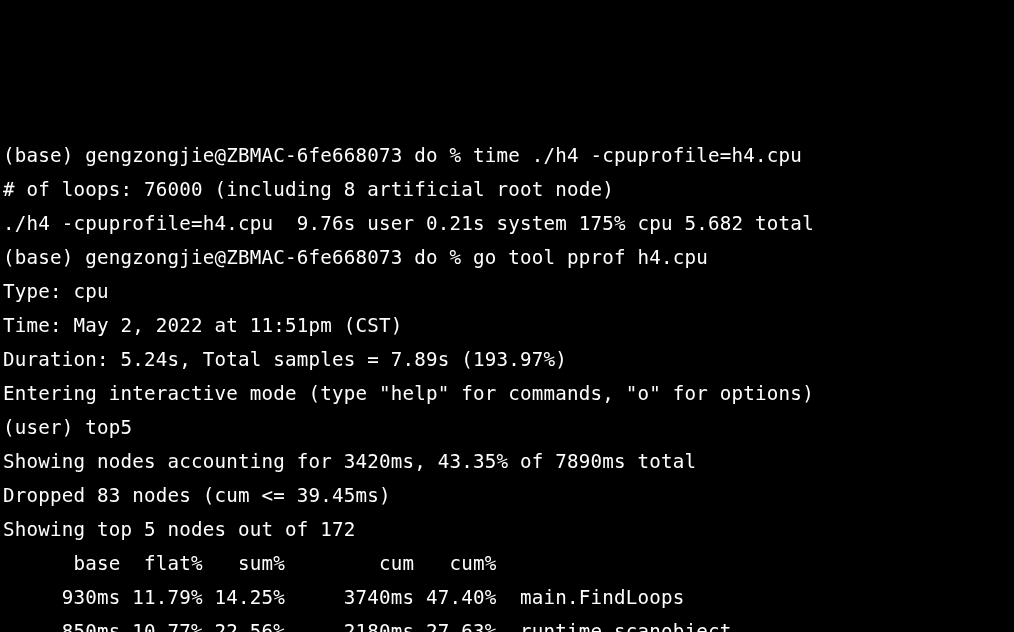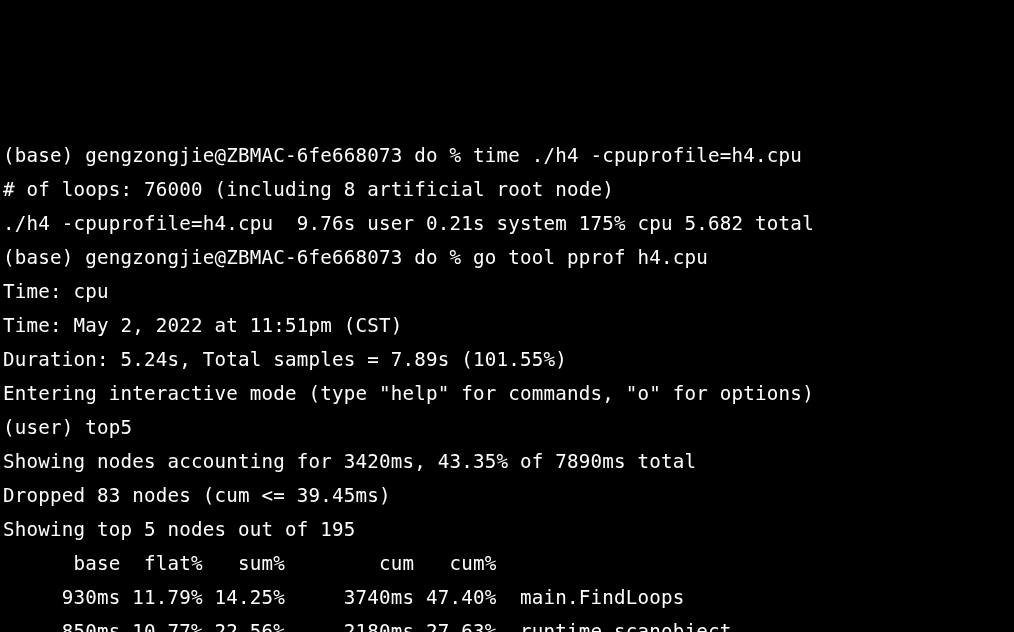--- a/index.html
+++ b/index.html
@@ -23,28 +23,28 @@
 </style>
 </head>
 <body>
 
 
 
 <div><span>(base) gengzongjie@ZBMAC-6fe668073 do % time ./h4 -cpuprofile=h4.cpu</span>
 <span># of loops: 76000 (including 8 artificial root node)</span>
 <span>./h4 -cpuprofile=h4.cpu  9.76s user 0.21s system 175% cpu 5.682 total</span>
 <span>(base) gengzongjie@ZBMAC-6fe668073 do % go tool pprof h4.cpu</span>
-<span>Time: cpu</span>
+<span>Type: cpu</span>
 <span>Time: May 2, 2022 at 11:51pm (CST)</span>
-<span>Duration: 5.24s, Total samples = 7.89s (101.55%)</span>
+<span>Duration: 5.24s, Total samples = 7.89s (193.97%)</span>
 <span>Entering interactive mode (type "help" for commands, "o" for options)</span>
 <span>(user) top5</span>
 <span>Showing nodes accounting for 3420ms, 43.35% of 7890ms total</span>
 <span>Dropped 83 nodes (cum &lt;= 39.45ms)</span>
-<span>Showing top 5 nodes out of 195</span>
+<span>Showing top 5 nodes out of 172</span>
 <span>      base  flat%   sum%        cum   cum%</span>
 <span>     930ms 11.79% 14.25%     3740ms 47.40%  main.FindLoops</span>
 <span>     850ms 10.77% 22.56%     2180ms 27.63%  runtime.scanobject</span>
 
 
 
 </div>
 
 
 

